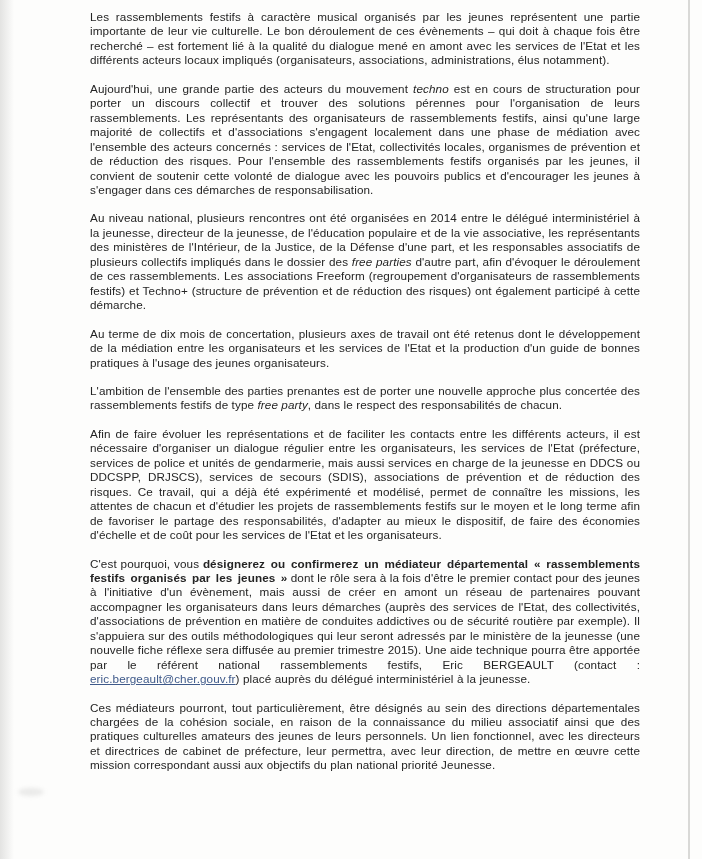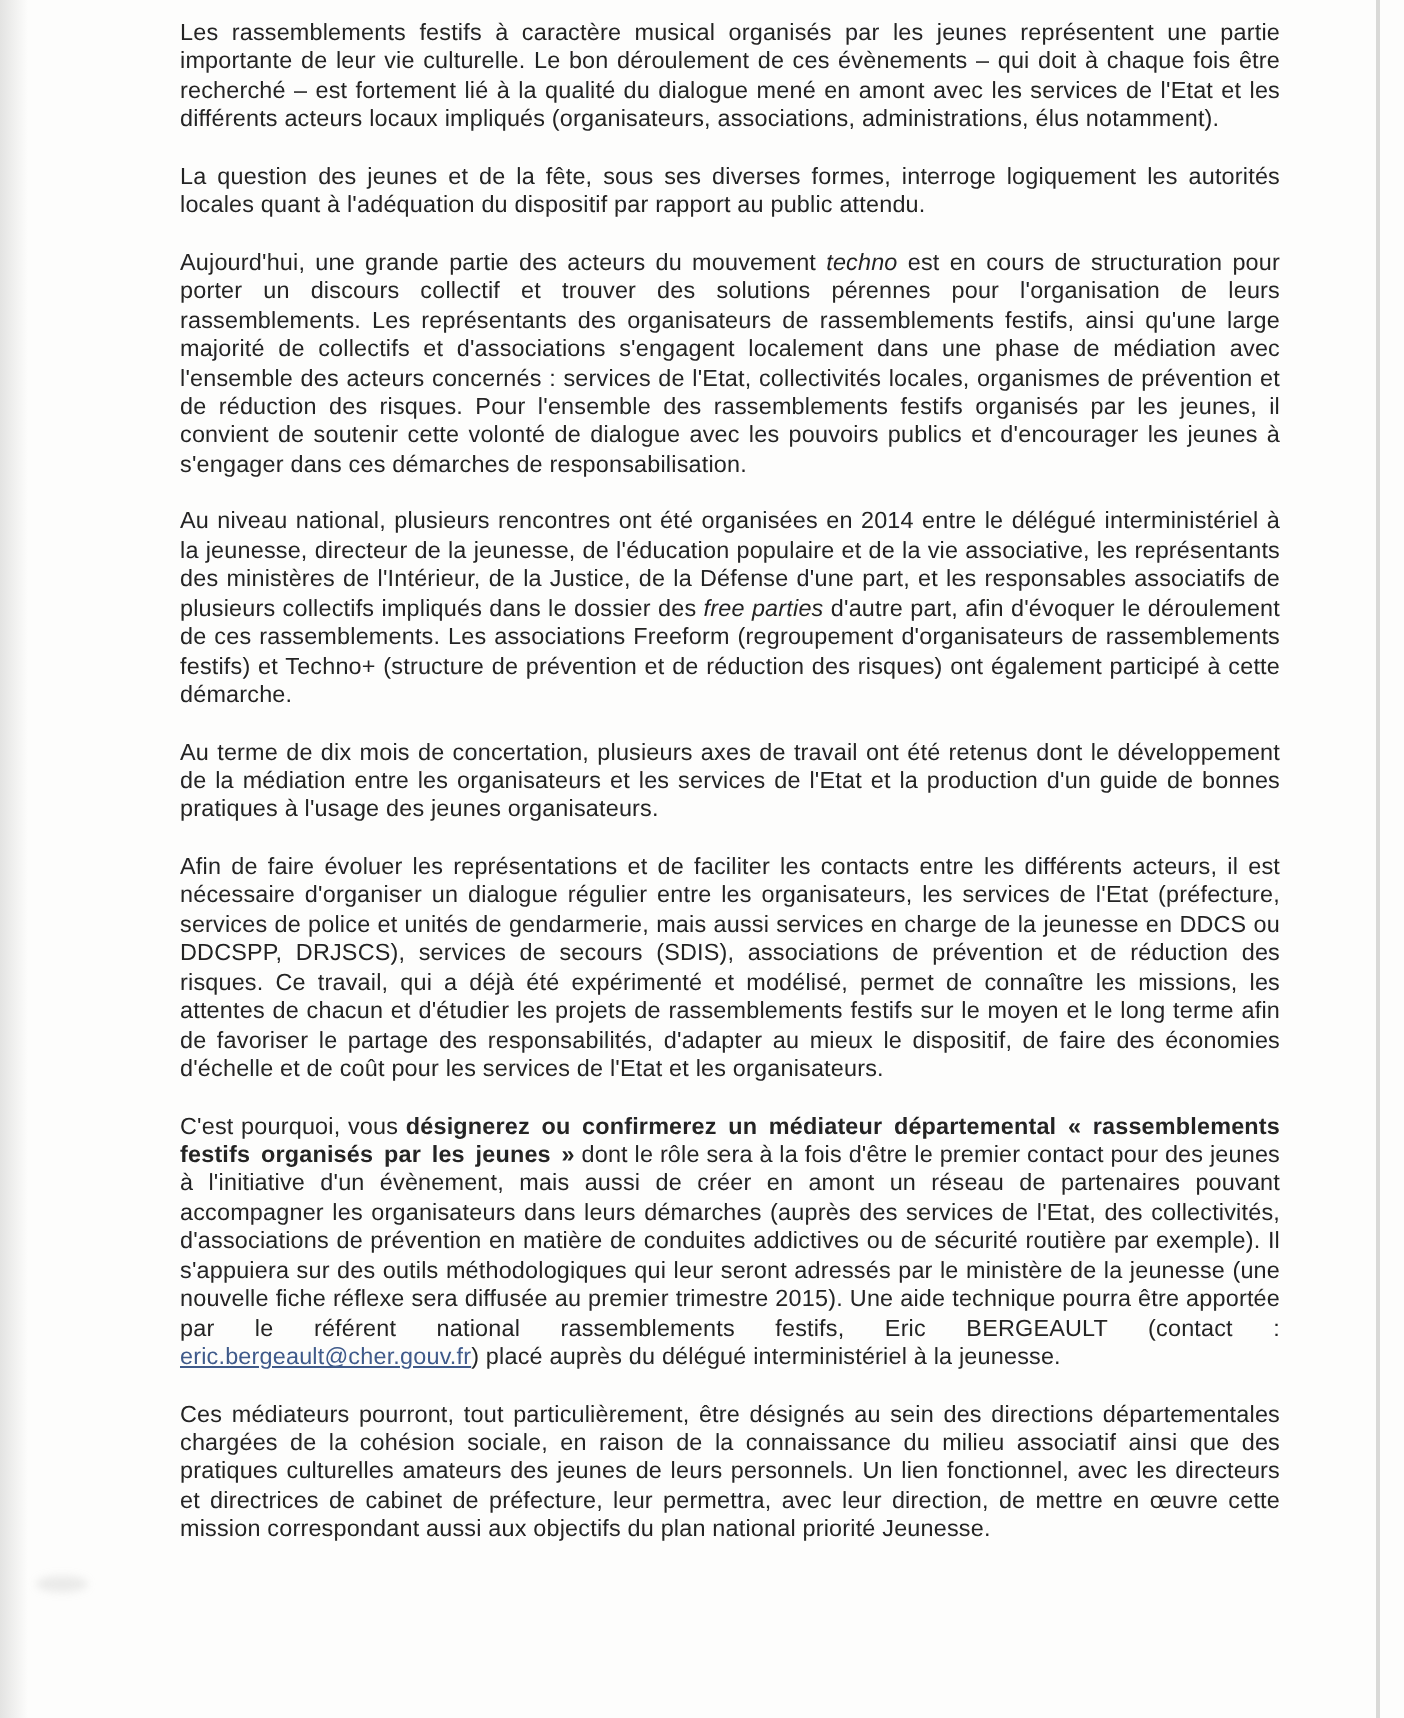--- a/index.html
+++ b/index.html
@@ -64,21 +64,21 @@
 </style>
 </head>
 <body>
 
 <div class="page">
   <div class="left-shade"></div>
   <div class="smudge"></div>
   <div class="edge-line"></div>
   <div class="body-text">
       <p class="para"><span>Les rassemblements festifs à caractère musical organisés par les jeunes représentent une partie importante de leur vie culturelle. Le  bon déroulement de ces évènements – qui doit à chaque fois être recherché – est fortement lié à la qualité du dialogue mené en amont avec les services de l'Etat et les différents acteurs locaux impliqués  (organisateurs, associations, administrations, élus notamment).</span></p>
-      <p class="para"><span>La question des jeunes et de la fête, sous ses diverses formes, interroge logiquement les autorités locales quant à l'adéquation du dispositif par rapport au public attendu.</span></p>
       <p class="para"><span>Aujourd'hui, une grande partie des acteurs du mouvement </span><span class="italic">techno</span><span> est en cours de structuration pour porter un discours collectif et trouver des solutions pérennes pour l'organisation de leurs rassemblements. Les représentants des organisateurs de rassemblements festifs, ainsi qu'une large majorité de collectifs et d'associations s'engagent localement dans une phase de médiation avec l'ensemble des acteurs concernés : services de l'Etat, collectivités locales, organismes de prévention et de réduction des risques. Pour l'ensemble des rassemblements festifs organisés par les jeunes, il convient de soutenir cette volonté de dialogue avec les pouvoirs publics et d'encourager les jeunes à s'engager dans ces démarches de responsabilisation.</span></p>
       <p class="para"><span>Au niveau national, plusieurs rencontres ont été organisées en 2014 entre le délégué interministériel à la jeunesse, directeur de la jeunesse, de l'éducation populaire et de la vie associative, les représentants des ministères de l'Intérieur, de la Justice, de la Défense d'une part, et les responsables associatifs de plusieurs collectifs impliqués dans le dossier des </span><span class="italic">free parties</span><span> d'autre part, afin d'évoquer le déroulement de ces rassemblements. Les associations Freeform (regroupement d'organisateurs de rassemblements festifs) et Techno+ (structure de prévention et de réduction des risques) ont également participé à cette démarche.</span></p>
       <p class="para"><span>Au terme de dix mois de concertation, plusieurs axes de travail ont été retenus dont le développement de la médiation entre les organisateurs et les services de l'Etat et la production d'un guide de bonnes pratiques à l'usage des jeunes organisateurs.</span></p>
+      <p class="para"><span>L'ambition de l'ensemble des parties prenantes est de porter une nouvelle approche plus concertée des rassemblements festifs de type </span><span class="italic">free party</span><span>, dans le respect des responsabilités de chacun.</span></p>
       <p class="para"><span>Afin de faire évoluer les représentations et de faciliter les contacts entre les différents acteurs, il est nécessaire d'organiser un dialogue régulier entre les organisateurs, les services de l'Etat (préfecture, services de police et unités de gendarmerie, mais aussi services en charge de la jeunesse en DDCS ou DDCSPP, DRJSCS), services de secours (SDIS), associations de prévention et de réduction des risques. Ce travail, qui a déjà été expérimenté et modélisé, permet de connaître les missions, les attentes de chacun et d'étudier les projets de rassemblements festifs sur le moyen et le long terme afin de favoriser le partage des responsabilités, d'adapter au mieux le dispositif, de faire des économies d'échelle et de coût pour les services de l'Etat et les organisateurs.</span></p>
       <p class="para"><span>C'est pourquoi, vous </span><span class="bold">désignerez ou confirmerez un médiateur départemental « rassemblements festifs organisés par les jeunes »</span><span> dont le rôle sera à la fois d'être le premier contact pour des jeunes à l'initiative d'un évènement, mais aussi de créer en amont un réseau de partenaires pouvant accompagner les organisateurs dans leurs démarches (auprès des services de l'Etat, des collectivités, d'associations de prévention en matière de conduites addictives ou de sécurité routière par exemple). Il s'appuiera sur des outils méthodologiques qui leur seront adressés par le ministère de la jeunesse (une nouvelle fiche réflexe sera diffusée au premier trimestre 2015). Une aide technique pourra être apportée par le référent national rassemblements festifs, Eric BERGEAULT (contact : </span><span class="link" style="color: rgb(63, 90, 138);">eric.bergeault@cher.gouv.fr</span><span>) placé auprès du délégué interministériel à la jeunesse.</span></p>
       <p class="para"><span>Ces médiateurs pourront, tout particulièrement, être désignés au sein des directions départementales chargées de la cohésion sociale, en raison de la connaissance du milieu associatif ainsi que des pratiques culturelles amateurs des jeunes de leurs personnels. Un lien fonctionnel, avec les directeurs et directrices de cabinet de préfecture, leur permettra, avec leur direction, de mettre en œuvre cette mission correspondant aussi aux objectifs du plan national priorité Jeunesse.</span></p>
     </div>
 </div>
 
 </body></html>

